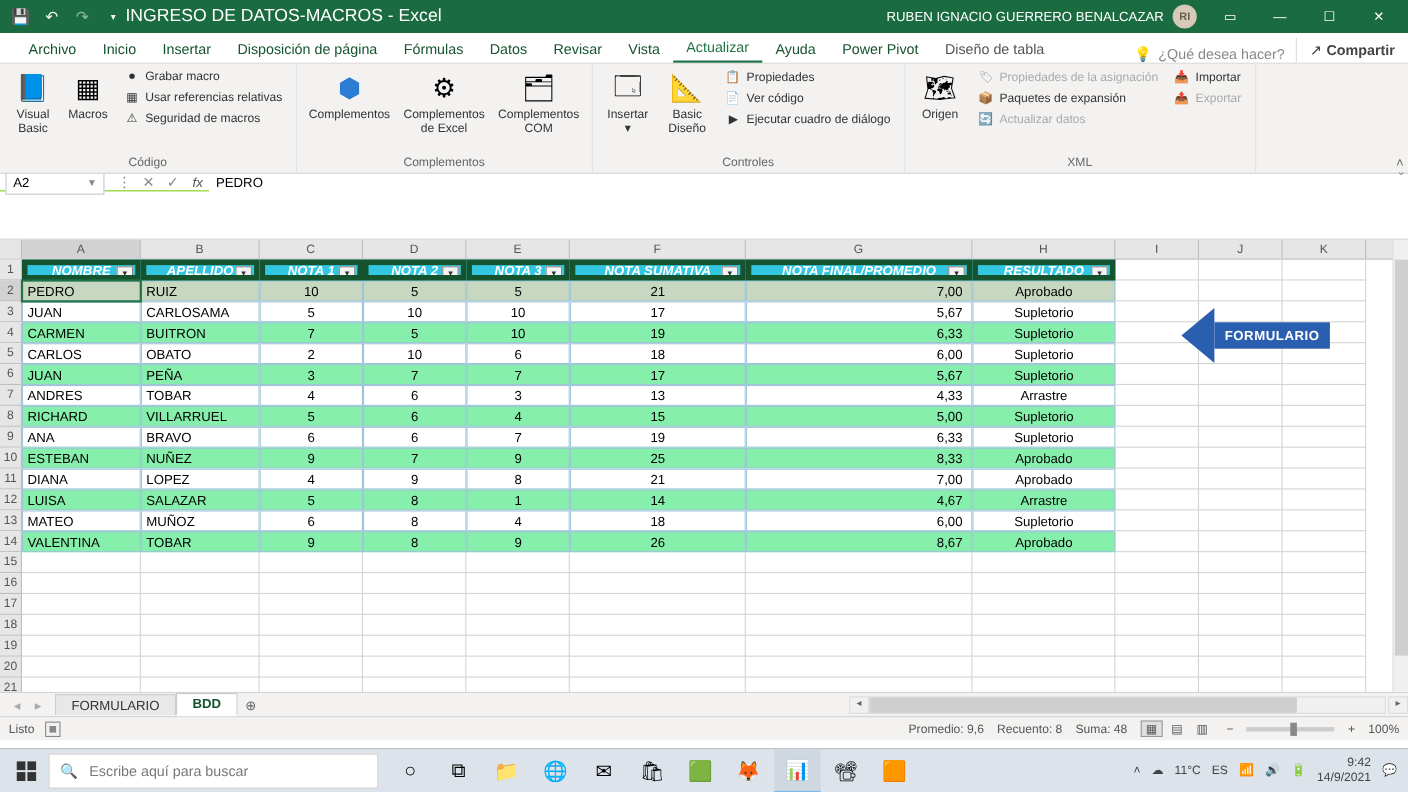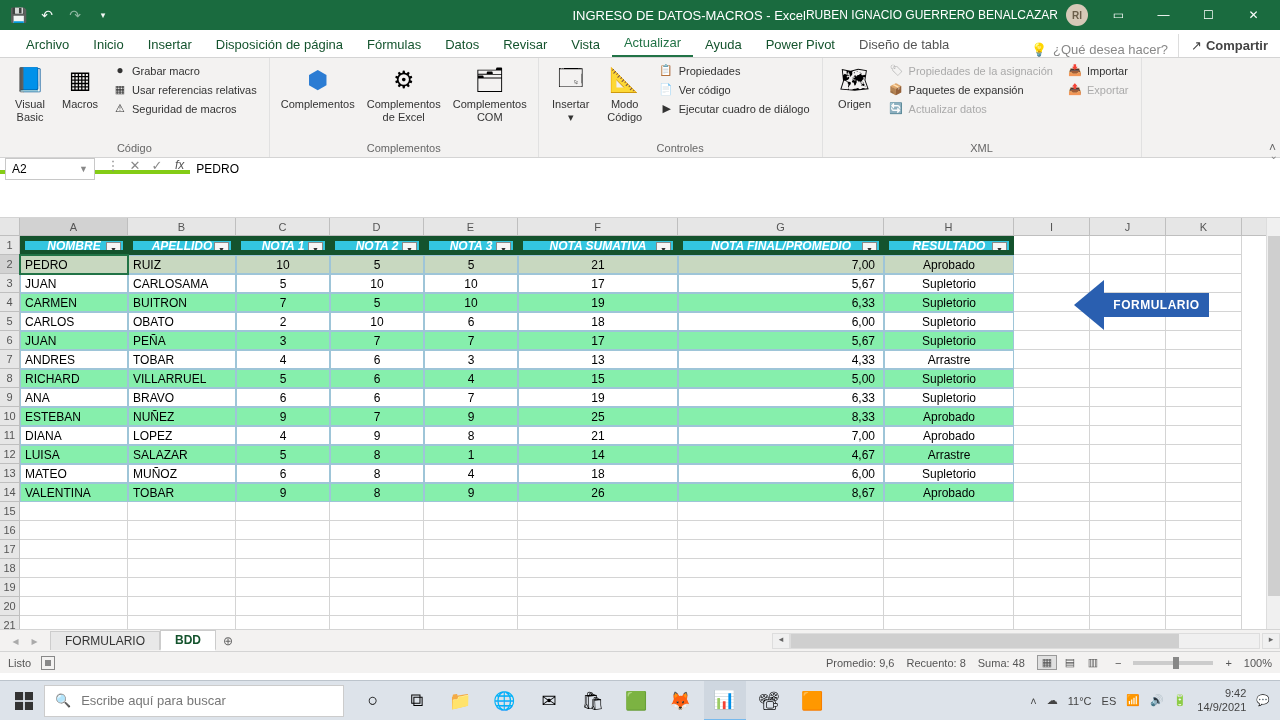--- a/index.html
+++ b/index.html
@@ -2,21 +2,21 @@
 <html><head>
 <meta charset="utf-8">
 <style>
 * { margin: 0; padding: 0; box-sizing: border-box; font-family: "Segoe UI", Arial, sans-serif; }
 body { width: 1280px; height: 720px; overflow: hidden; background: #fff; font-size: 12px; position: relative; }
 
 
 .titlebar { height: 30px; background: #1a6b3f; display: flex; align-items: center; color: #fff; }
 .titlebar .qat { display: flex; align-items: center; padding-left: 8px; gap: 6px; }
 .titlebar .qat span { width: 22px; height: 22px; display: flex; align-items: center; justify-content: center; font-size: 14px; opacity: 0.95; }
-.titlebar .doc-title { flex: 1; text-align: right; font-size: 13px; }
+.titlebar .doc-title { flex: 1; text-align: left; font-size: 16px; }
 .titlebar .user-area { display: flex; align-items: center; gap: 8px; padding-right: 4px; }
 .titlebar .user-name { font-size: 12px; }
 .titlebar .avatar { width: 22px; height: 22px; border-radius: 50%; background: #d6c9b8; color: #6b5e4a; display: flex; align-items: center; justify-content: center; font-size: 10px; font-weight: 600; }
 .titlebar .win-btns { display: flex; }
 .titlebar .win-btns span { width: 45px; height: 30px; display: flex; align-items: center; justify-content: center; font-size: 12px; }
 
 
 .ribbon-tabs { height: 28px; background: #fff; display: flex; align-items: flex-end; border-bottom: 1px solid #d4d4d4; padding-left: 14px; }
 .ribbon-tabs .tab { padding: 5px 12px; font-size: 13px; color: #14532d; cursor: pointer; }
 .ribbon-tabs .tab.active { color: #217346; border-bottom: 2px solid #217346; font-weight: 400; }
@@ -33,21 +33,21 @@
 .ribbon .big-btn { display: flex; flex-direction: column; align-items: center; justify-content: flex-start; width: 56px; padding-top: 2px; cursor: pointer; }
 .ribbon .big-btn .icon { width: 32px; height: 32px; display: flex; align-items: center; justify-content: center; font-size: 24px; }
 .ribbon .big-btn .label { font-size: 11px; text-align: center; line-height: 1.2; margin-top: 2px; color: #333; }
 .ribbon .small-btns { display: flex; flex-direction: column; gap: 2px; }
 .ribbon .small-btn { display: flex; align-items: center; gap: 4px; font-size: 11px; color: #333; padding: 2px 4px; cursor: pointer; white-space: nowrap; }
 .ribbon .small-btn.disabled { color: #aaa; }
 .ribbon .small-btn .icon-sm { width: 16px; display: inline-flex; justify-content: center; }
 .ribbon .collapse-btn { position: absolute; right: 4px; bottom: 2px; font-size: 12px; color: #666; cursor: pointer; }
 
 
-.formula-row { height: 16px; display: flex; align-items: flex-start; border-bottom: 4px solid #84cc16; }
+.formula-row { height: 16px; display: flex; align-items: center; border-bottom: 1px solid #84cc16; }
 .name-box { width: 90px; height: 22px; border: 1px solid #c8c8c8; margin-left: 5px; display: flex; align-items: center; padding: 0 6px; font-size: 12px; background: #fff; }
 .name-box .dd { margin-left: auto; font-size: 9px; color: #888; }
 .fb-btns { display: flex; align-items: center; gap: 2px; margin: 0 8px; }
 .fb-btns span { width: 20px; text-align: center; color: #888; font-size: 13px; }
 .fx-label { font-style: italic; font-size: 12px; color: #555; margin-right: 6px; }
 .formula-input { flex: 1; height: 22px; border: none; padding: 0 6px; font-size: 12px; outline: none; }
 .formula-expand-area { height: 44px; border-bottom: 1px solid #d4d4d4; position: relative; }
 .formula-expand-area .v-btn { position: absolute; right: 2px; top: -24px; font-size: 10px; color: #888; }
 
 
@@ -218,21 +218,21 @@
   </div>
 
   <div class="group">
     <div class="group-body">
       <div class="big-btn" style="width:48px">
         <div class="icon">🗔</div>
         <div class="label"><span>Insertar</span><br>▾</div>
       </div>
       <div class="big-btn" style="width:48px">
         <div class="icon">📐</div>
-        <div class="label">Modo Código</div>
+        <div class="label">Basic Diseño</div>
       </div>
       <div class="small-btns">
         <div class="small-btn">
             <span class="icon-sm">📋</span>
             <span>Propiedades</span>
           </div>
         <div class="small-btn">
             <span class="icon-sm">📄</span>
             <span>Ver código</span>
           </div>

